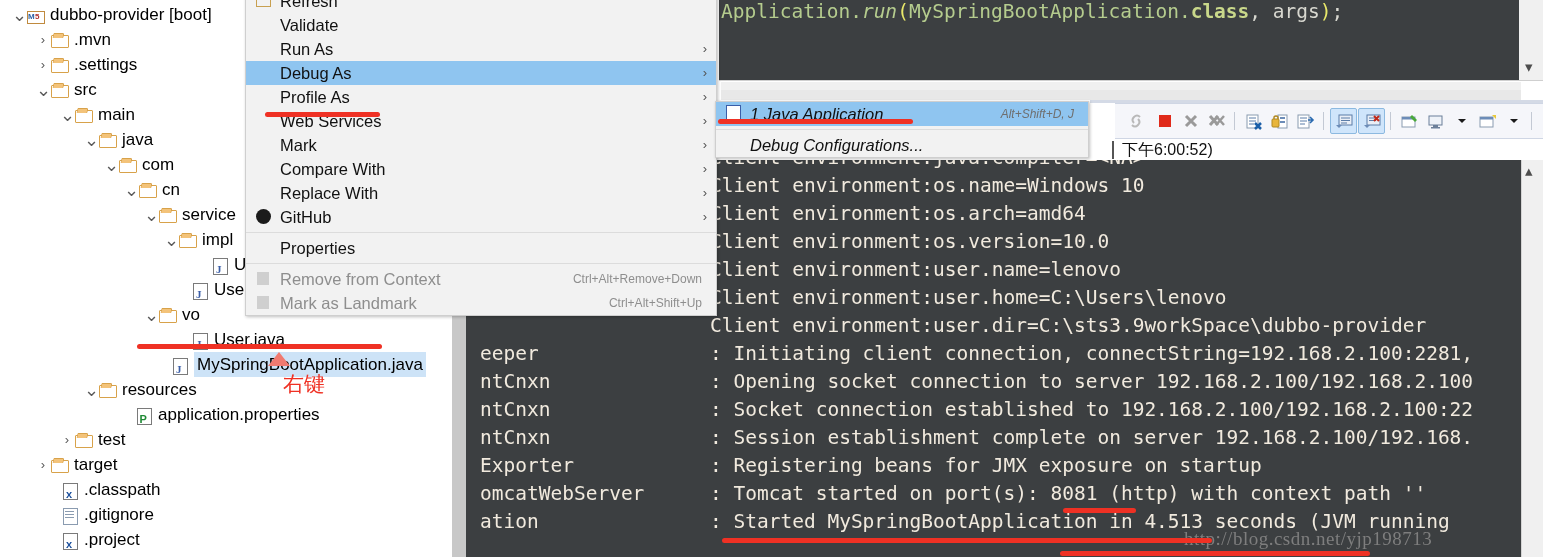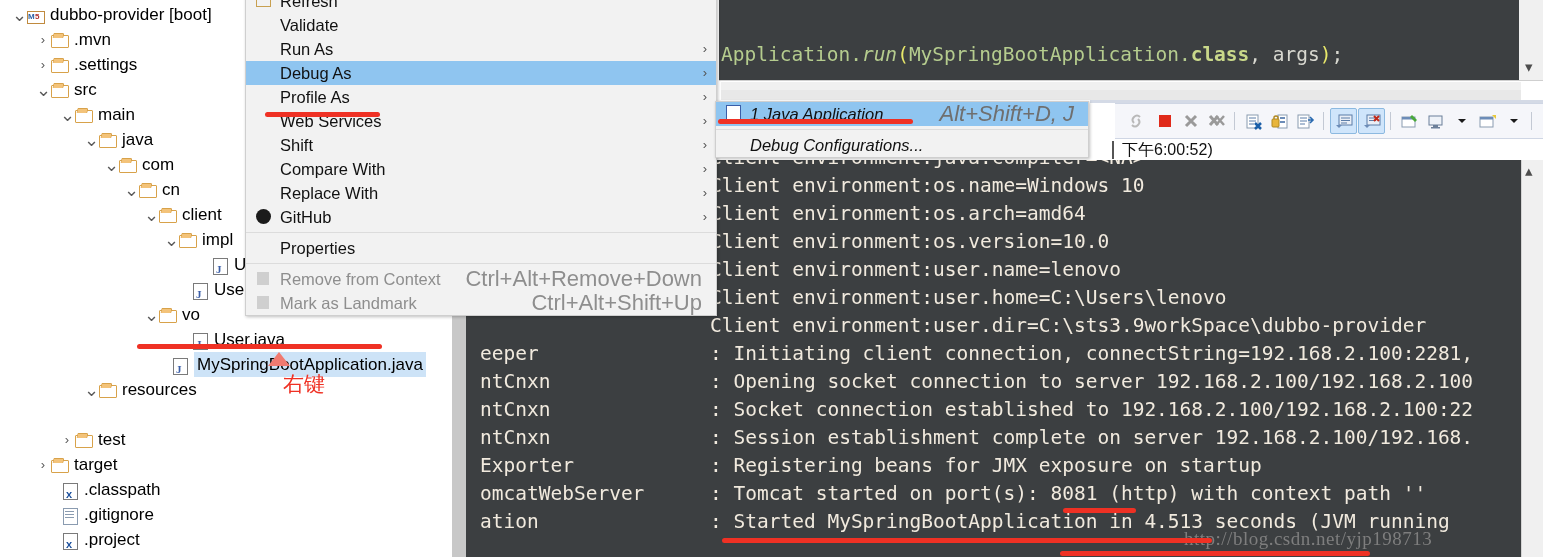--- a/index.html
+++ b/index.html
@@ -83,34 +83,34 @@
 
   
   .ctxmenu{
     position:absolute;background:#f2f2f2;border:1px solid #cfcfcf;
     box-shadow:1px 1px 3px rgba(0,0,0,.25);
     font-size:16.5px;color:#111;
   }
   .mrow{position:relative;height:24px;line-height:24px;display:flex;align-items:center;white-space:nowrap;}
   .mrow .micon{width:34px;flex:0 0 auto;text-align:center;font-size:12px;color:#8a8a8a;position:relative;}
   .mrow .mlabel{flex:1 1 auto;padding-right:14px;}
-  .mrow .maccel{flex:0 0 auto;color:#6f6f6f;padding-right:14px;font-size:22px;}
+  .mrow .maccel{flex:0 0 auto;color:#6f6f6f;padding-right:14px;font-size:12px;}
   .mrow .marrow{position:absolute;right:9px;top:0;color:#555;font-size:13px;line-height:24px;}
   .mrow.hl{background:#8fc5f0;}
   .mrow.disabled .mlabel,.mrow.disabled .maccel{color:#8e8e8e;}
   .msep{height:1px;background:#dcdcdc;margin:3px 0;}
 
   
   .editor{
     position:absolute;left:719px;top:0;width:800px;height:80px;
     background:#3c3f41;overflow:hidden;
     font-family:"DejaVu Sans Mono",monospace;font-size:19.5px;
     white-space:pre;
   }
-  .editor .line{position:absolute;left:2px;top:0px;margin-top:43px;}
+  .editor .line{position:absolute;left:2px;top:0px;}
   .tok-g{color:#b5cc8e;}
   .tok-i{color:#b5cc8e;font-style:italic;}
   .tok-y{color:#e8e86a;}
   .tok-w{color:#d8d8d0;}
   .tok-b{color:#c9d88a;font-weight:bold;}
   .editor-right-gutter{
     position:absolute;left:1519px;top:0;width:24px;height:80px;background:#f0f0f0;
   }
   .chev{position:absolute;color:#4d4d4d;font-size:15px;}
 
@@ -210,21 +210,21 @@
         <span class="lbl">com</span>
       </div>
       <div class="trow" style="top: 177px; padding-left: 124px;">
         <span class="arrow" style="font-size: 18px; line-height: 12px;">⌄</span>
         <span class="ico ico-folder"></span>
         <span class="lbl">cn</span>
       </div>
       <div class="trow" style="top: 202px; padding-left: 144px;">
         <span class="arrow" style="font-size: 18px; line-height: 12px;">⌄</span>
         <span class="ico ico-folder"></span>
-        <span class="lbl">client</span>
+        <span class="lbl">service</span>
       </div>
       <div class="trow" style="top: 227px; padding-left: 164px;">
         <span class="arrow" style="font-size: 18px; line-height: 12px;">⌄</span>
         <span class="ico ico-folder"></span>
         <span class="lbl">impl</span>
       </div>
       <div class="trow" style="top: 252px; padding-left: 196px;">
         <span class="arrow none"></span>
         <span class="ico ico-java"></span>
         <span class="lbl">UserServiceImpl.java</span>
@@ -246,20 +246,25 @@
       </div>
       <div class="trow" style="top: 352px; padding-left: 156px;">
         <span class="arrow none"></span>
         <span class="ico ico-java"></span>
         <span class="lbl sel" style="padding: 0px 3px;">MySpringBootApplication.java</span>
       </div>
       <div class="trow" style="top: 377px; padding-left: 84px;">
         <span class="arrow" style="font-size: 18px; line-height: 12px;">⌄</span>
         <span class="ico ico-folder"></span>
         <span class="lbl">resources</span>
+      </div>
+      <div class="trow" style="top: 402px; padding-left: 120px;">
+        <span class="arrow none"></span>
+        <span class="ico ico-prop"></span>
+        <span class="lbl">application.properties</span>
       </div>
       <div class="trow" style="top: 427px; padding-left: 60px;">
         <span class="arrow">›</span>
         <span class="ico ico-folder"></span>
         <span class="lbl">test</span>
       </div>
       <div class="trow" style="top: 452px; padding-left: 36px;">
         <span class="arrow">›</span>
         <span class="ico ico-folder"></span>
         <span class="lbl">target</span>
@@ -436,21 +441,21 @@
         <span class="mlabel">Profile As</span>
         <span class="marrow">›</span>
       </div>
       <div class="mrow">
         <span class="micon"></span>
         <span class="mlabel">Web Services</span>
         <span class="marrow">›</span>
       </div>
       <div class="mrow">
         <span class="micon"></span>
-        <span class="mlabel">Shift</span>
+        <span class="mlabel">Mark</span>
         <span class="marrow">›</span>
       </div>
       <div class="mrow">
         <span class="micon"></span>
         <span class="mlabel">Compare With</span>
         <span class="marrow">›</span>
       </div>
       <div class="mrow">
         <span class="micon"></span>
         <span class="mlabel">Replace With</span>

